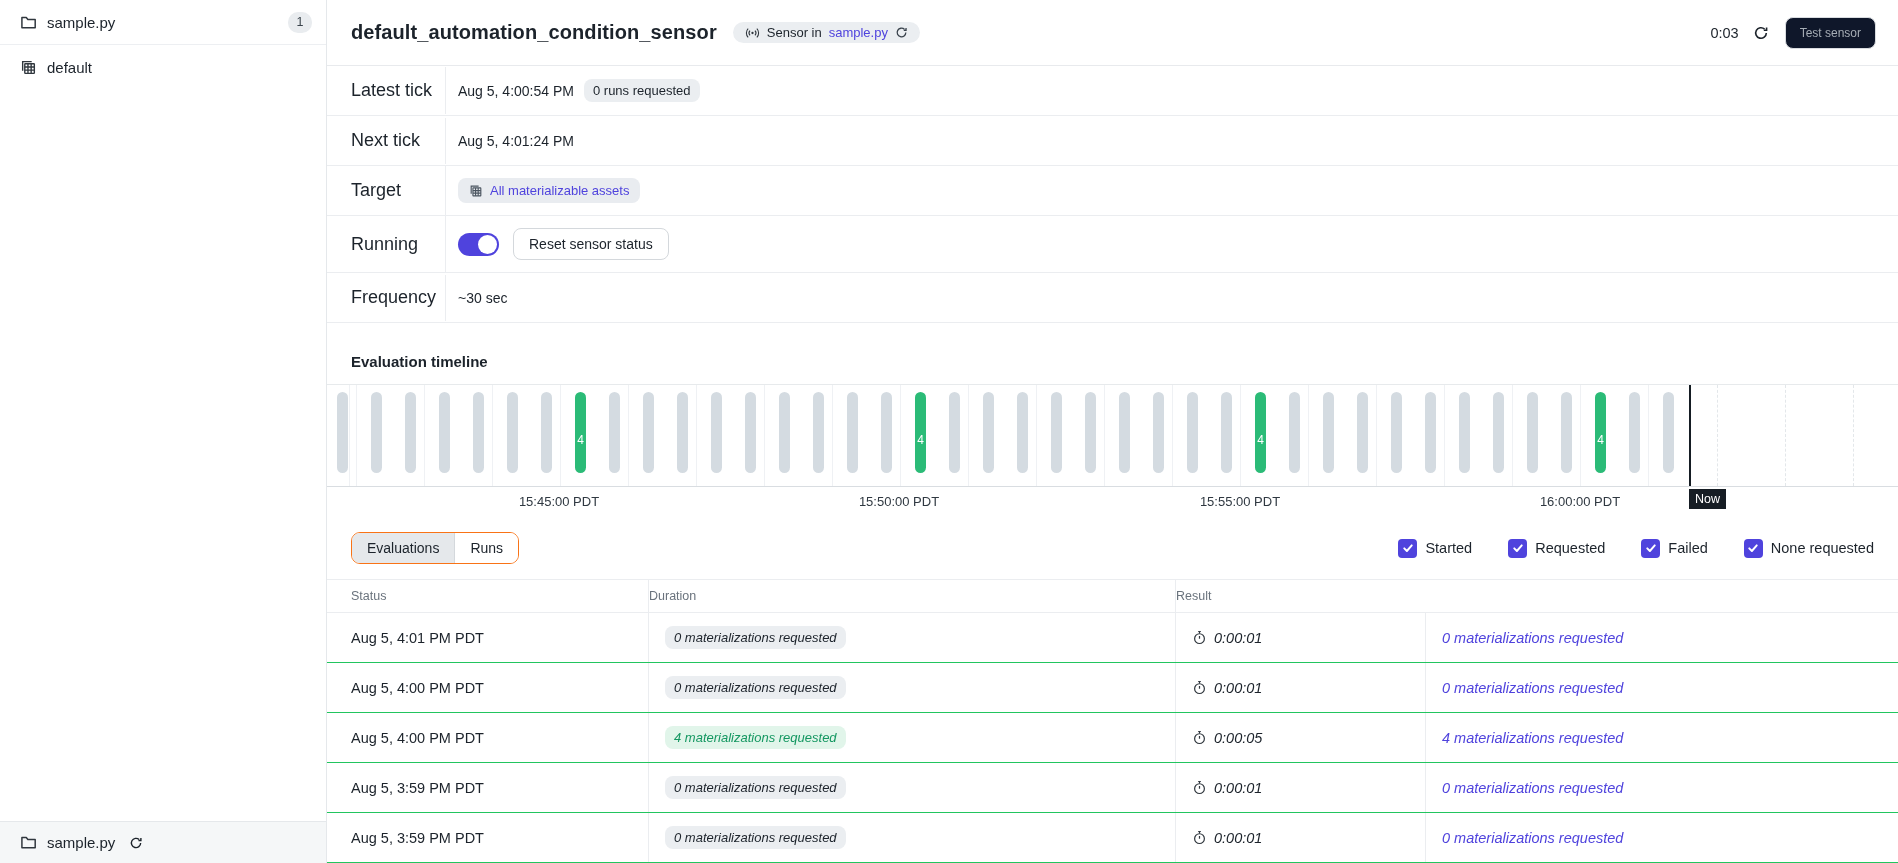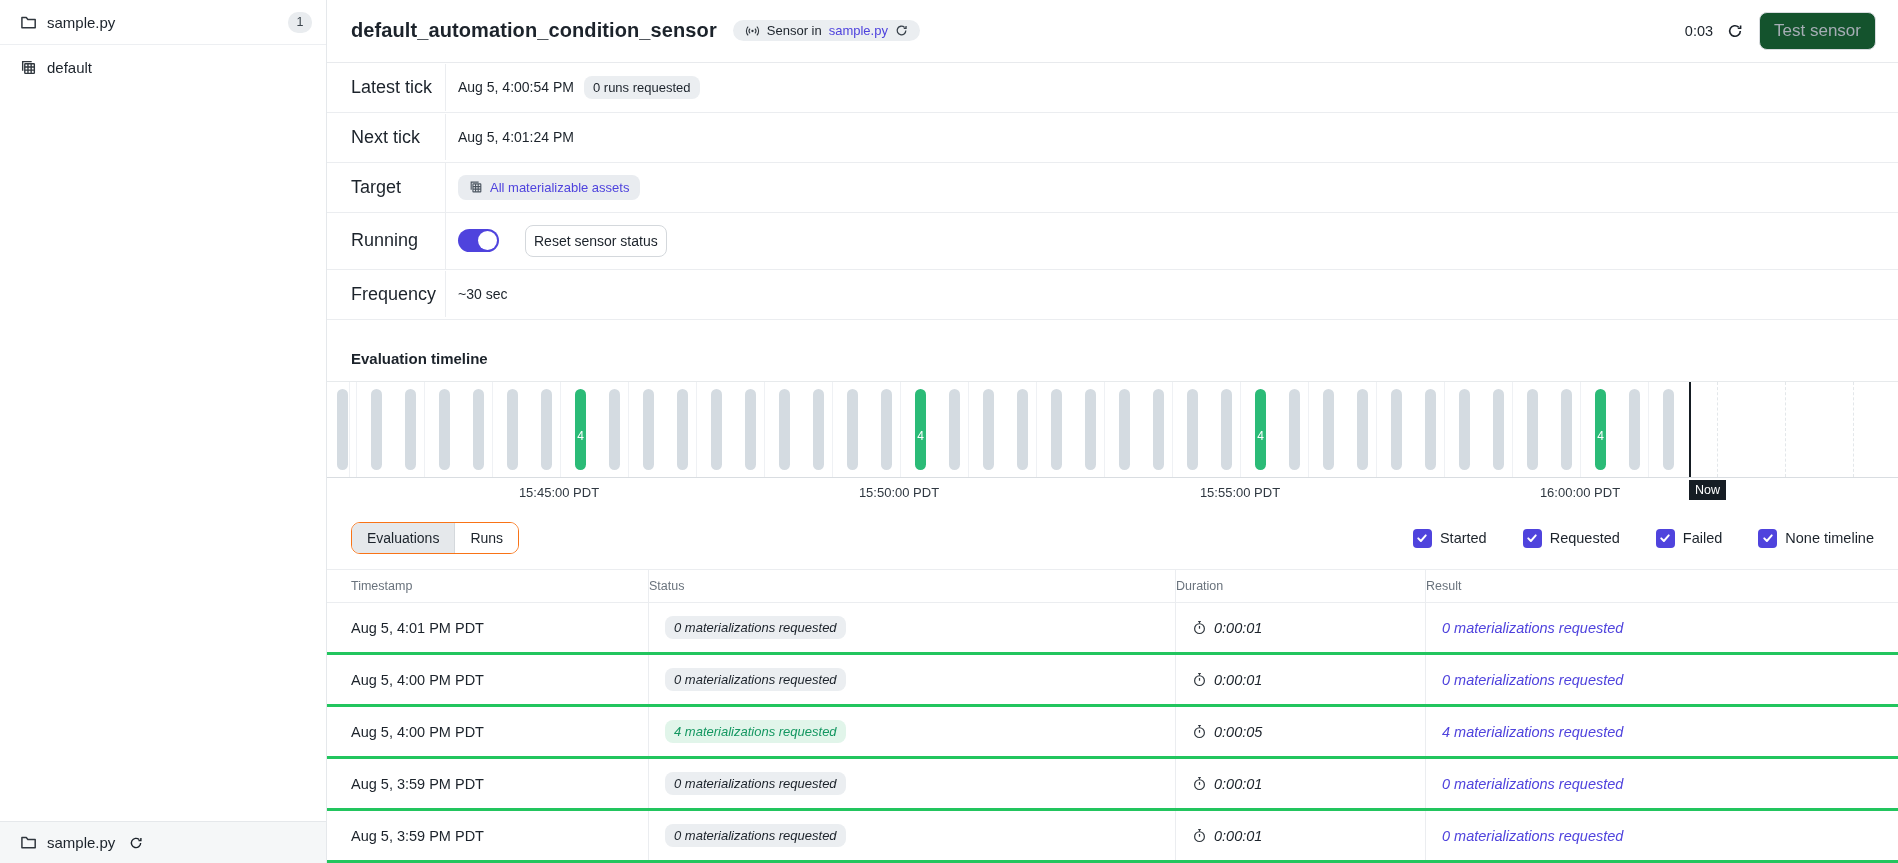--- a/index.html
+++ b/index.html
@@ -19,32 +19,32 @@
 
   
   .main { flex:1; display:flex; flex-direction:column; position:relative; min-width:0; }
   .topbar { height:66px; display:flex; align-items:center; padding:0 22px 0 24px; border-bottom:1px solid #E8EAED; }
   .page-title { font-size:20px; font-weight:700; letter-spacing:0.1px; }
   .sensor-pill { display:inline-flex; align-items:center; gap:7px; background:#EBEEF1; border-radius:13px; padding:3px 12px; margin-left:16px; font-size:13px; color:#1C232B; }
   .sensor-pill a { color:#4F43DD; text-decoration:none; }
   .topbar .spacer { flex:1; }
   .countdown { font-size:14.5px; color:#1C232B; margin-right:10px; }
   .icon-btn { background:none; border:none; cursor:pointer; color:#1C232B; display:inline-flex; padding:4px; }
-  .test-btn { margin-left:12px; background:#14532d; border:1px solid #D9DCE0; border-radius:8px; padding:8px 14px; font-size:17px; color:#A6ADB5; font-family:inherit; }
+  .test-btn { margin-left:12px; background:#0f172a; border:1px solid #D9DCE0; border-radius:8px; padding:8px 14px; font-size:12px; color:#A6ADB5; font-family:inherit; }
 
   
   .detail-row { display:grid; grid-template-columns:118px 1fr; border-bottom:1px solid #EBEDF0; align-items:center; }
   .detail-label { padding:14px 0 14px 24px; font-size:18px; }
   .detail-value { border-left:1px solid #EBEDF0; padding:12px 0 12px 12px; display:flex; align-items:center; gap:10px; min-height:46px; }
   .gray-pill { background:#EBEEF1; border-radius:8px; padding:4px 9px; font-size:13px; color:#1C232B; }
   .chip-link { display:inline-flex; align-items:center; gap:7px; background:#E9ECF0; border-radius:8px; padding:5px 11px; font-size:13px; color:#4F43DD; text-decoration:none; }
   .chip-link .icon { color:#4B5560; }
   .toggle { width:41px; height:23px; border-radius:12px; background:#4F43DD; position:relative; cursor:pointer; border:none; }
   .toggle .knob { position:absolute; right:2px; top:2px; width:19px; height:19px; border-radius:50%; background:#fff; }
-  .reset-btn { background:#fff; border:1px solid #D4D8DC; border-radius:8px; padding:7px 8px; font-size:14px; color:#1C232B; font-family:inherit; cursor:pointer; margin-left:16px; }
+  .reset-btn { background:#fff; border:1px solid #D4D8DC; border-radius:8px; padding:7px 15px; font-size:14px; color:#1C232B; font-family:inherit; cursor:pointer; margin-left:4px; }
 
   
   .section-title { margin:30px 24px 14px; font-size:15px; font-weight:700; }
   .timeline-plot { position:relative; height:103px; border-top:1px solid #E7EAEC; border-bottom:1px solid #D9DDE1;
     background-image:repeating-linear-gradient(to right, #EFF1F4 0 1px, transparent 1px 68px); background-position:29px 0; }
   .bar { position:absolute; top:7px; width:11px; height:81px; border-radius:5.5px; background:#D4DBE1; cursor:pointer; }
   .bar.green { background:#2BBB77; }
   .bar.green span { position:absolute; left:0; right:0; top:50%; text-align:center; color:#fff; font-size:12px; }
   .future { position:absolute; top:0; bottom:0; left:1363px; right:0; background:#fff; }
   .future i { position:absolute; top:0; bottom:0; border-left:1px dashed #E3E7EA; }
@@ -62,21 +62,21 @@
   .filters { display:flex; align-items:center; gap:36px; }
   .filter { display:flex; align-items:center; gap:8px; cursor:pointer; font-size:14.5px; }
   .checkbox { width:19px; height:19px; border-radius:4px; background:#4F43DD; display:flex; align-items:center; justify-content:center; color:#fff; }
 
   
   .grid-row { display:grid; grid-template-columns:321px 527px 250px 1fr; }
   .thead { border-top:1px solid #EBEDF0; border-bottom:1px solid #EBEDF0; }
   .th { font-size:12.5px; color:#6A737D; padding:9px 0 9px 24px; }
   .th + .th, .td + .td { border-left:1px solid #EBEDF0; }
   .th:nth-child(n+2) { padding-left:0; }
-  .trow { border-bottom:3px solid #22c55e; }
+  .trow { border-bottom:1px solid #22c55e; }
   .td { display:flex; align-items:center; padding:13px 0 13px 24px; min-height:47px; font-size:14.5px; }
   .td:nth-child(n+2) { padding-left:16px;font-style:italic; }
   .pill { background:#EBEEF1; border-radius:8px; padding:4px 9px; font-size:13px; color:#1C232B; }
   .pill.success { background:#E1F5EA; color:#149761; }
   .duration { display:flex; align-items:center; gap:7px; }
   .result-link { color:#4F43DD; text-decoration:none; font-size:14.5px; cursor:pointer; }
 </style>
 </head>
 <body>
 
@@ -291,27 +291,26 @@
               </svg>
             </span>
           <span>Failed</span>
         </label>
         <label class="filter">
           <span class="checkbox">
               <svg width="12" height="12" viewBox="0 0 16 16" fill="none" stroke="#fff" stroke-width="2.6" stroke-linecap="round" stroke-linejoin="round">
                 <path d="M3 8.5l3.5 3.5L13 4.5"></path>
               </svg>
             </span>
-          <span>None timeline</span>
+          <span>None requested</span>
         </label>
       </div>
     </div>
 
     <div class="grid-row thead">
-      <div class="th">Timestamp</div>
       <div class="th">Status</div>
       <div class="th">Duration</div>
       <div class="th">Result</div>
     </div>
 
     <div class="grid-row trow">
       <div class="td">Aug 5, 4:01 PM PDT</div>
       <div class="td">
           <span class="pill">0 materializations requested</span>
         </div>

